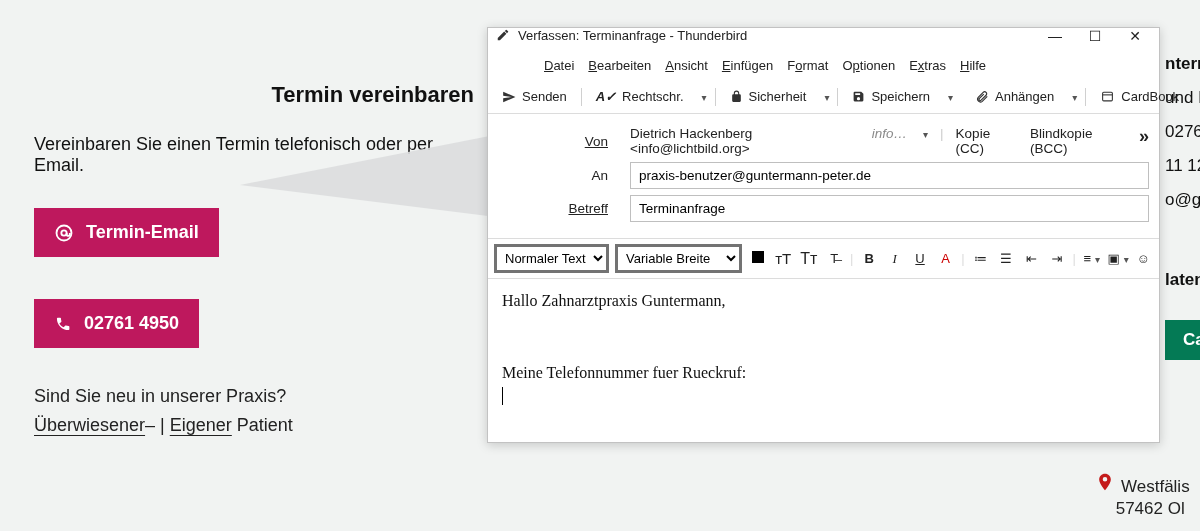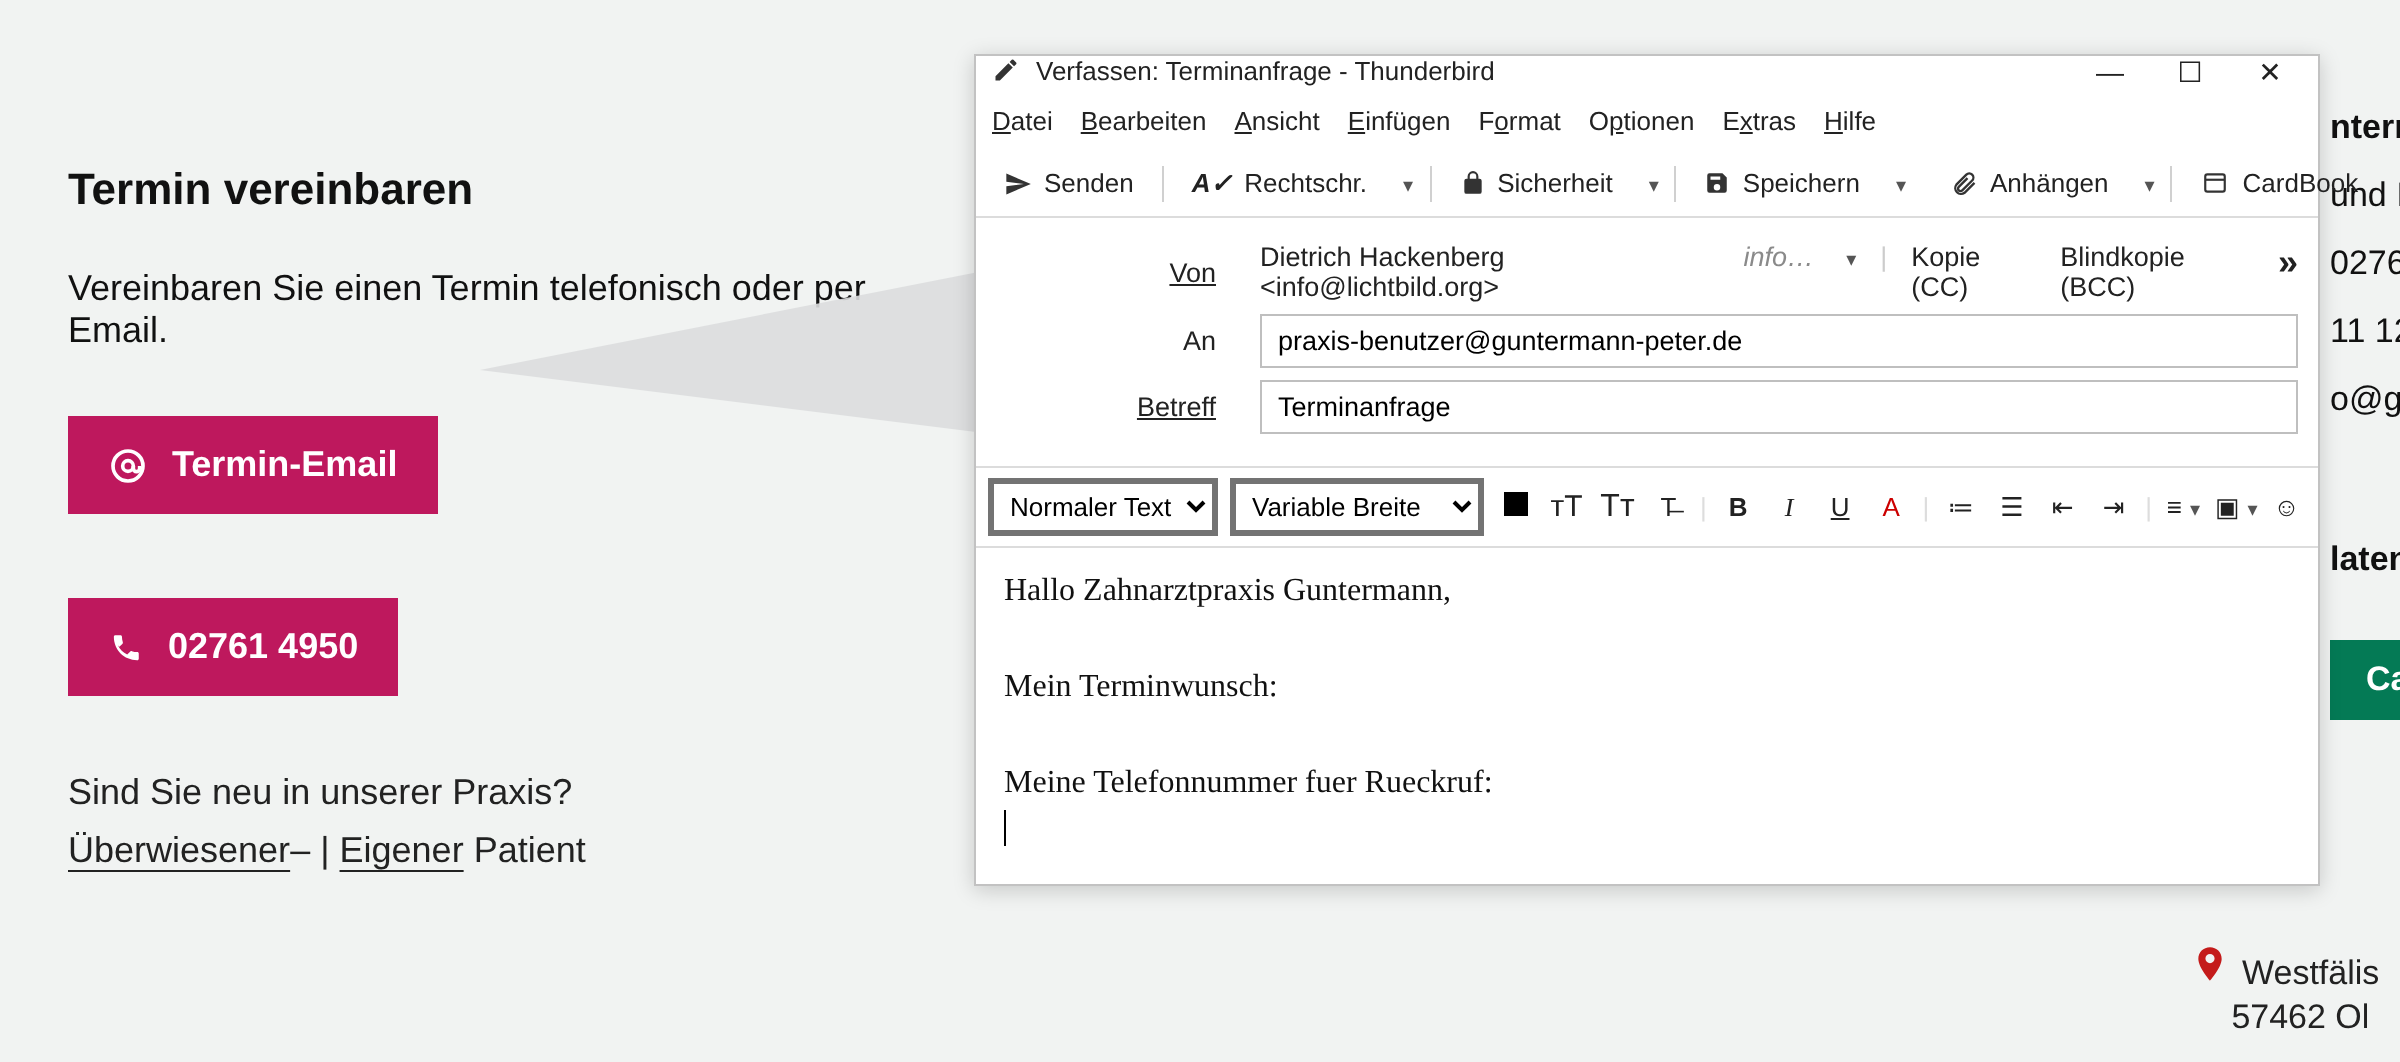--- a/index.html
+++ b/index.html
@@ -4,21 +4,21 @@
 <style>
   * { box-sizing: border-box; }
   body {
     margin: 0; padding: 0; width: 1200px; height: 531px;
     background: #f1f3f2; font-family: Arial, Helvetica, sans-serif;
     color: #222; overflow: hidden; position: relative;
   }
 
   
   .left { position: absolute; left: 34px; top: 82px; width: 440px; }
-  .left h2 { font-size: 22px; font-weight: 700; margin: 0 0 26px 0; color:#111; }
+  .left h2 { font-size: 22px; font-weight: 700; margin: 0 0 26px 0; color:#111;text-align:right; }
   .left p  { font-size: 18px; margin: 0 0 32px 0; color:#111; }
   .btn {
     background: #be185d; color:#fff; border:none; cursor:pointer;
     padding: 14px 20px; font-size: 18px; font-weight: 700;
     display:flex; align-items:center; gap:12px;
   }
   .btn + .spacer { height: 42px; }
   .left .q { margin-top: 38px; font-size:18px; }
   .left .links { margin-top:8px; font-size:18px; }
   .left .links span.u { text-decoration: underline; text-underline-offset: 4px; }
@@ -49,21 +49,21 @@
     background:#fff; border:1px solid #c2c2c2; box-shadow:0 2px 10px rgba(0,0,0,.18);
     display:flex; flex-direction:column;
   }
   .titlebar {
     height:28px; display:flex; padding:0 8px; gap:8px;
     font-size:13px;
   }
   .titlebar .t { flex:1; }
   .winbtn { width:32px; text-align:center; font-size:14px; cursor:pointer;}
   .menubar {
-    padding:2px 8px 6px; font-size:13px; display:flex; gap:14px; border-bottom:1px solid transparent;
+    padding:2px 8px 6px; font-size:13px; display:flex; gap:14px; border-bottom:1px solid transparent;margin-left:48px;
   }
   .menubar span { cursor:default; }
   .menubar span u { text-decoration: underline; }
 
   .tb {
     padding:6px 8px; display:flex; align-items:center; gap:8px; border-bottom:1px solid #dcdcdc;
     font-size:13px;
   }
   .tb .pill { display:flex; align-items:center; gap:6px; padding:3px 6px; cursor:pointer;}
   .tb .sep  { border-left:1px solid #d0d0d0; height:18px; }
@@ -279,18 +279,18 @@
     <span class="ico">⇤</span>
     <span class="ico">⇥</span>
     <span style="color:#ddd;">|</span>
     <span class="ico caret">≡</span>
     <span class="ico caret">▣</span>
     <span class="ico">☺</span>
   </div>
 
   <div class="body">
     <div>Hallo Zahnarztpraxis Guntermann,</div><br>
-    <div>Mein Terminwunsch:</div><br>
+    <br>
     <div>Meine Telefonnummer fuer Rueckruf:</div>
     <div class="caret-line"></div>
   </div>
 
 </div>
 
 </body></html>

